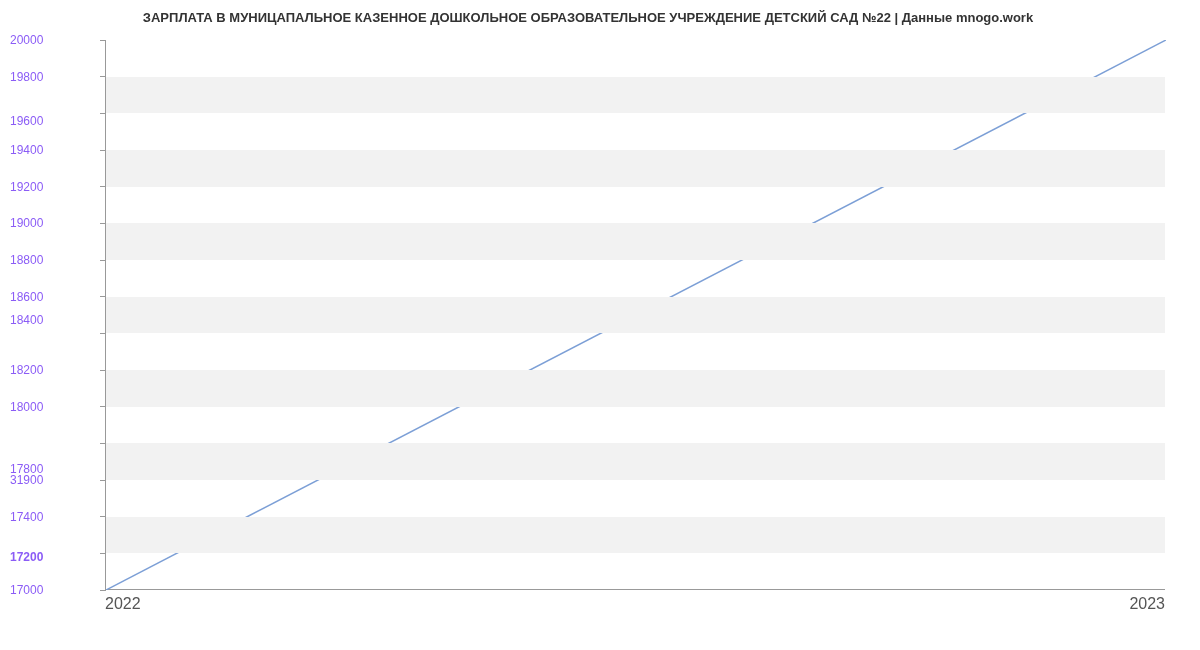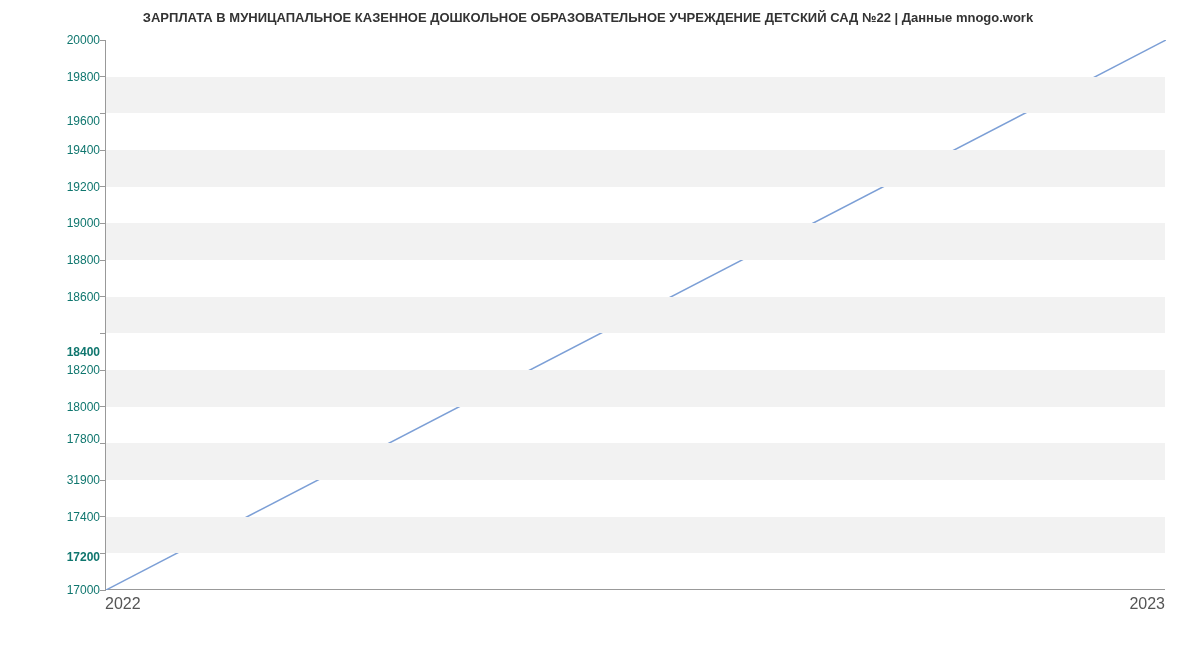--- a/index.html
+++ b/index.html
@@ -40,23 +40,22 @@
   .band {
     position: absolute;
     left: 0;
     width: 100%;
     background: #f2f2f2;
   }
   .ytick-label {
     position: absolute;
     right: 1100px; 
     width: 90px;
-    text-align: right;
     font-size: 12px;
-    color: #0f766e;
+    color: #8b5cf6;
     transform: translateY(-50%);
   }
   .ytick-mark {
     position: absolute;
     left: -6px;
     width: 6px;
     height: 1px;
     background: #999;
   }
   .xtick-label {
@@ -106,24 +105,24 @@
       <div class="ytick-mark" style="top: 36.1667px;"></div>
       <div class="ytick-mark" style="top: -0.5px;"></div>
     </div>
 
   <div class="xtick-label" style="left:105px;">2022</div>
   <div class="xtick-label" style="right:35px;">2023</div>
 <div class="ytick-label" style="top: 590px;">17000</div>
     <div class="ytick-label" style="top: 557px; font-weight: bold;">17200</div>
     <div class="ytick-label" style="top: 516.667px;">17400</div>
     <div class="ytick-label" style="top: 480px;">31900</div>
-    <div class="ytick-label" style="top: 439px;">17800</div>
+    <div class="ytick-label" style="top: 469px;">17800</div>
     <div class="ytick-label" style="top: 406.667px;">18000</div>
     <div class="ytick-label" style="top: 370px;">18200</div>
-    <div class="ytick-label" style="top: 352px; font-weight: bold;">18400</div>
+    <div class="ytick-label" style="top: 320px;">18400</div>
     <div class="ytick-label" style="top: 296.667px;">18600</div>
     <div class="ytick-label" style="top: 260px;">18800</div>
     <div class="ytick-label" style="top: 223.333px;">19000</div>
     <div class="ytick-label" style="top: 186.667px;">19200</div>
     <div class="ytick-label" style="top: 150px;">19400</div>
     <div class="ytick-label" style="top: 113.333px; margin-top: 8px;">19600</div>
     <div class="ytick-label" style="top: 76.6667px;">19800</div>
     <div class="ytick-label" style="top: 40px;">20000</div>
   </div>
 

